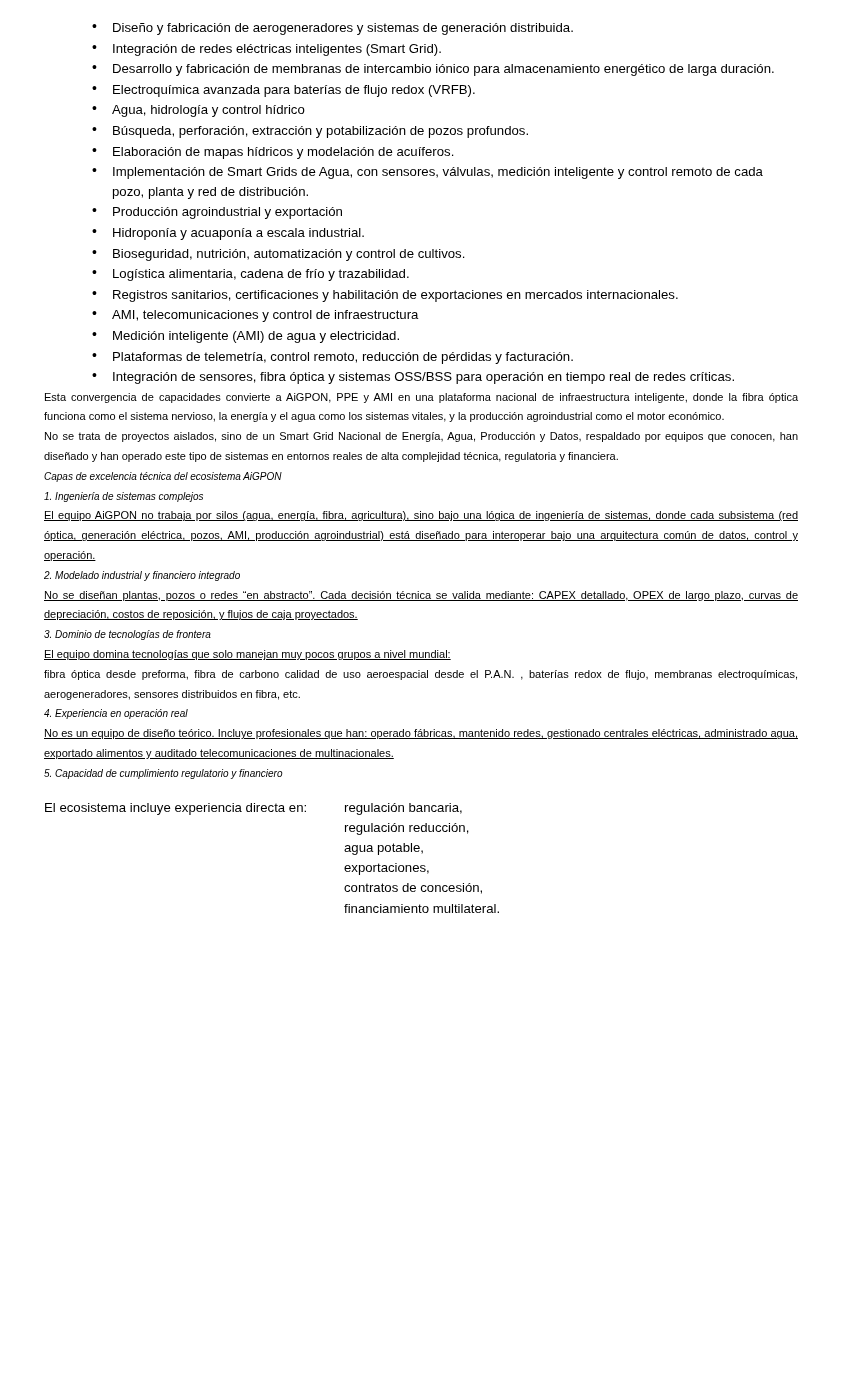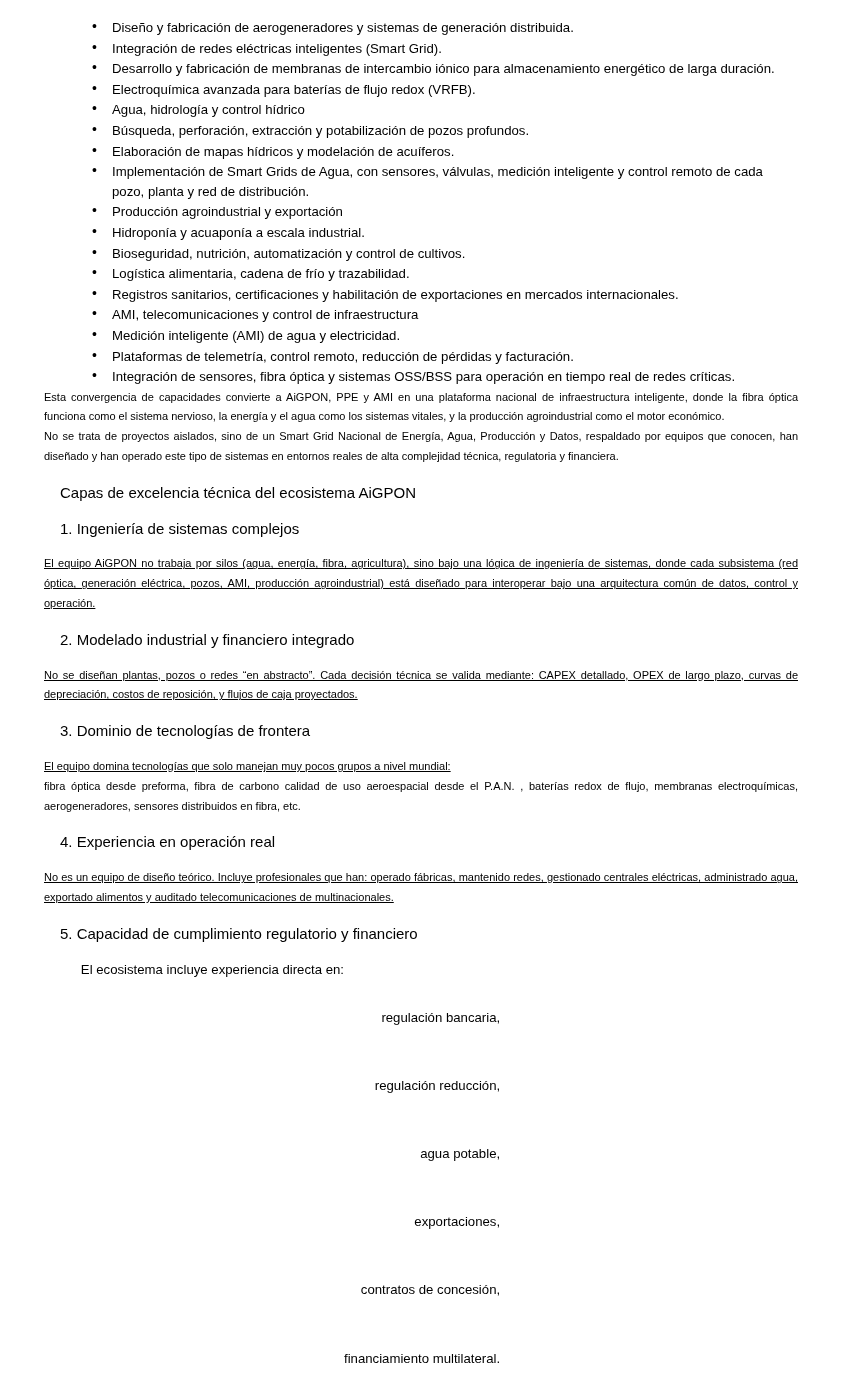--- a/index.html
+++ b/index.html
@@ -48,43 +48,42 @@
     margin: 0;
   }
   .just {
     text-align: justify;
     text-justify: inter-word;
   }
   .gap-lg { margin-top: 16px; }
   .gap-md { margin-top: 14px; }
   .gap-sm { margin-top: 13px; text-decoration: underline; }
   .heading {
-    font-size: 15px;
+    font-size: 10px;
     line-height: 19.8px;
-    margin: 16px;
+    margin: 0;
+    font-style: italic;
   }
   .two-col {
     display: flex;
     align-items: flex-start;
     margin-top: 14px;
-    text-align: right;
   }
   .two-col .left {
     font-size: 13.2px;
     line-height: 19.8px;
     width: 300px;
     flex: 0 0 300px;
   }
   .two-col .right {
     font-size: 13.2px;
     line-height: 20.2px;
   }
   .two-col .right div {
     white-space: nowrap;
-    margin-top: 48px;
   }
 </style>
 </head>
 <body>
 
 <div class="page">
 
   <ul class="bullets">
     <li>Diseño y fabricación de aerogeneradores y sistemas de generación distribuida.</li>
     <li>Integración de redes eléctricas inteligentes (Smart Grid).</li>

